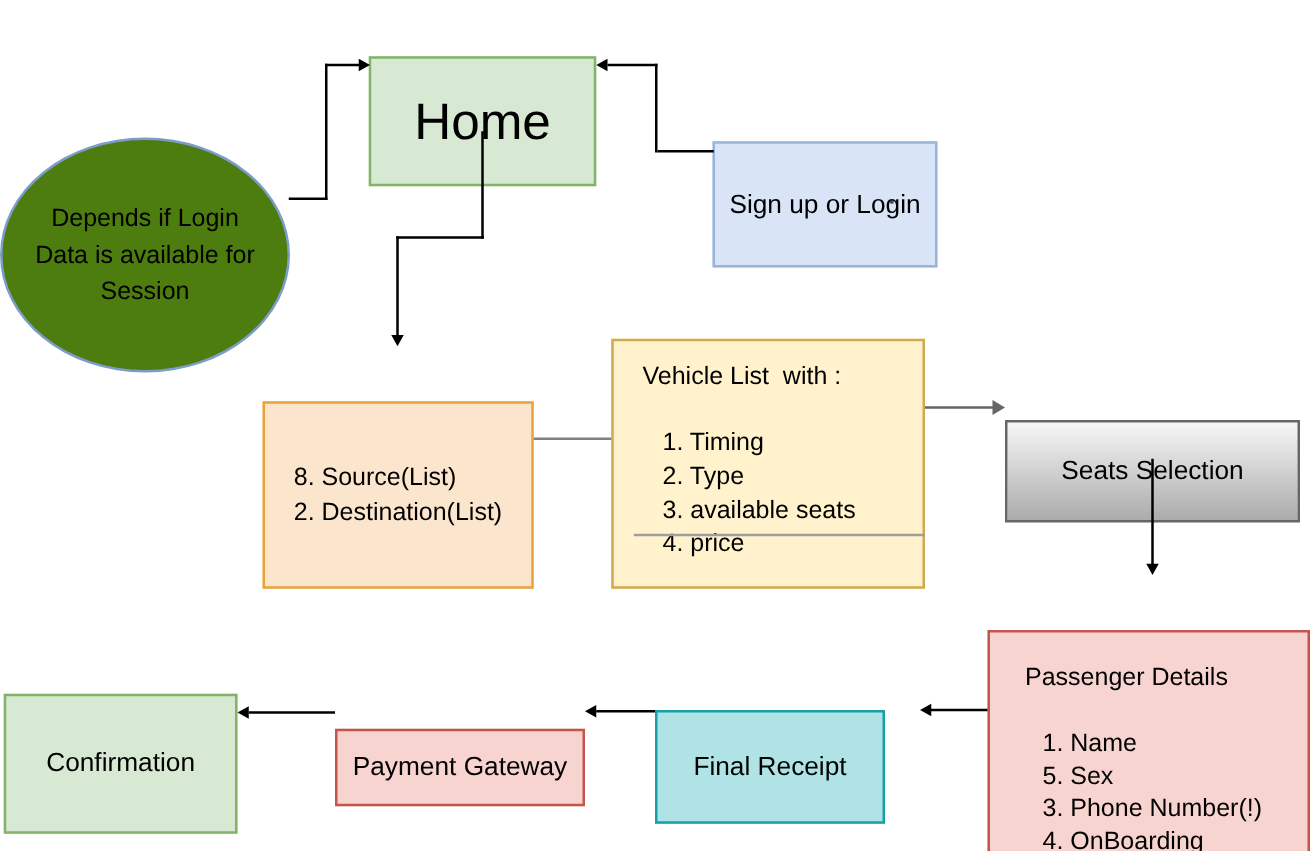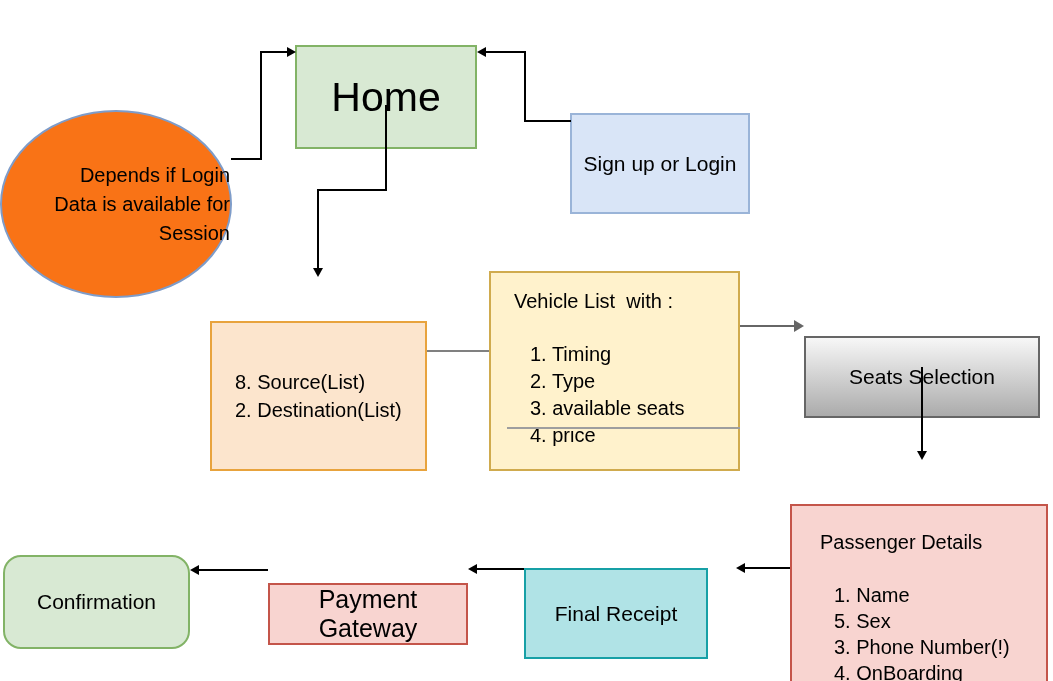--- a/index.html
+++ b/index.html
@@ -2,45 +2,45 @@
 <html><head>
 <meta charset="utf-8">
 <style>
   html,body{margin:0;padding:0;background:#fff;}
   #canvas{position:relative;width:1053px;height:681px;background:#ffffff;overflow:hidden;
           font-family:"Liberation Sans",sans-serif;color:#000;}
   .node{position:absolute;box-sizing:border-box;border:2px solid;display:flex;
         align-items:center;justify-content:center;text-align:center;margin-top:44px;}
   
   .ellipse{left:0px;top:66px;width:232px;height:188px;border-radius:50%;
-           background:#f97316;border-color:#7e9cc9;flex-direction:column;
-           font-size:20px;line-height:29px;align-items:flex-end;}
+           background:#4d7c0f;border-color:#7e9cc9;flex-direction:column;
+           font-size:20px;line-height:29px;}
   .home{left:295px;top:1px;width:182px;height:104px;background:#d8e9d3;border-color:#82b366;
         font-size:41px;}
   .signup{left:570px;top:69px;width:180px;height:101px;background:#d9e5f7;border-color:#9ab4d8;
           font-size:21px;}
   .searchform{left:210px;top:277px;width:217px;height:150px;background:#fce5cd;border-color:#e8a33d;
           justify-content:flex-start;align-items:center;text-align:left;font-size:20px;line-height:28px;}
   .searchform .list{padding-left:23px;}
   .vehicle{left:489px;top:227px;width:251px;height:200px;background:#fff2cc;border-color:#d0ab4e;
           display:block;text-align:left;font-size:20px;line-height:28px;}
   .vehicle .vtitle{margin:14px 0 26px 23px;white-space:pre-wrap;}
   .vehicle .list{margin-left:39px;line-height:27px;}
   .seats{left:804px;top:292px;width:236px;height:82px;border-color:#666666;
          background:linear-gradient(#f7f7f7,#ababab);font-size:21px;}
   .passenger{left:790px;top:460px;width:258px;height:206px;background:#f8d4d0;border-color:#c4554a;
          display:block;text-align:left;font-size:20px;line-height:28px;}
   .passenger .ptitle{margin:22px 0 26px 28px;}
   .passenger .list{margin-left:42px;line-height:26px;}
   .receipt{left:524px;top:524px;width:184px;height:91px;background:#b0e3e6;border-color:#17a0a6;
          font-size:21px;}
   .payment{left:268px;top:539px;width:200px;height:62px;background:#f8d4d0;border-color:#c4554a;
-         font-size:25px;}
-  .confirm{left:3px;top:511px;width:187px;height:94px;background:#d8e9d3;border-color:#82b366;
-         font-size:21px;border-radius:18px;}
+         font-size:21px;}
+  .confirm{left:3px;top:511px;width:187px;height:112px;background:#d8e9d3;border-color:#82b366;
+         font-size:21px;}
   
   .eh,.ev{position:absolute;background:#000;}
   .eh{height:2px;} .ev{width:2px;}
   .gray{background:#808080;} .dgray{background:#666666;}
   .head{position:absolute;width:0;height:0;}
   .head-right{border-top:5px solid transparent;border-bottom:5px solid transparent;border-left:9px solid #000;}
   .head-left{border-top:5px solid transparent;border-bottom:5px solid transparent;border-right:9px solid #000;}
   .head-down{border-left:5px solid transparent;border-right:5px solid transparent;border-top:9px solid #000;}
   .head-right.gray2{border-left-color:#666666;border-top-width:6px;border-bottom-width:6px;border-left-width:10px;}
   .shadowline{position:absolute;height:2px;background:#9e9e9e;}

